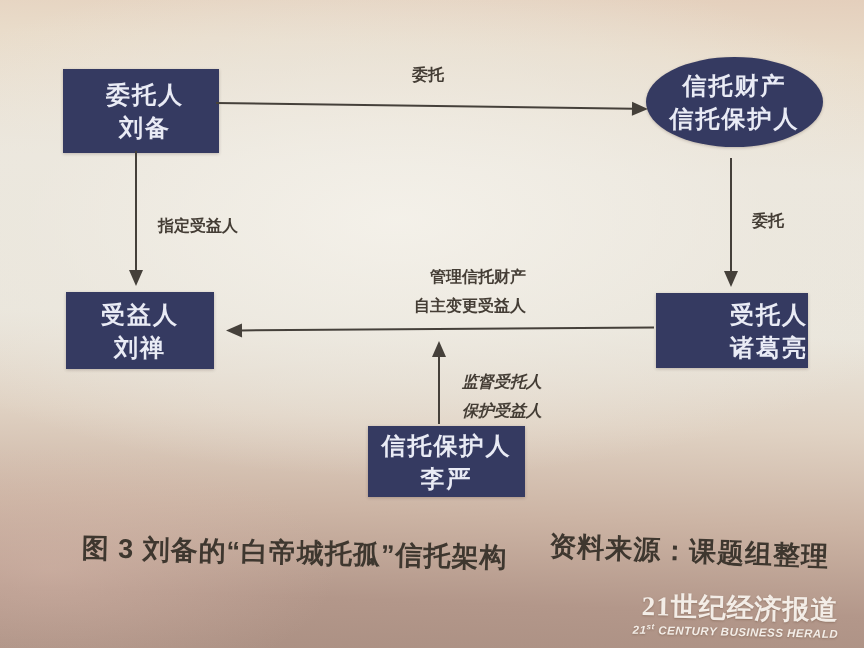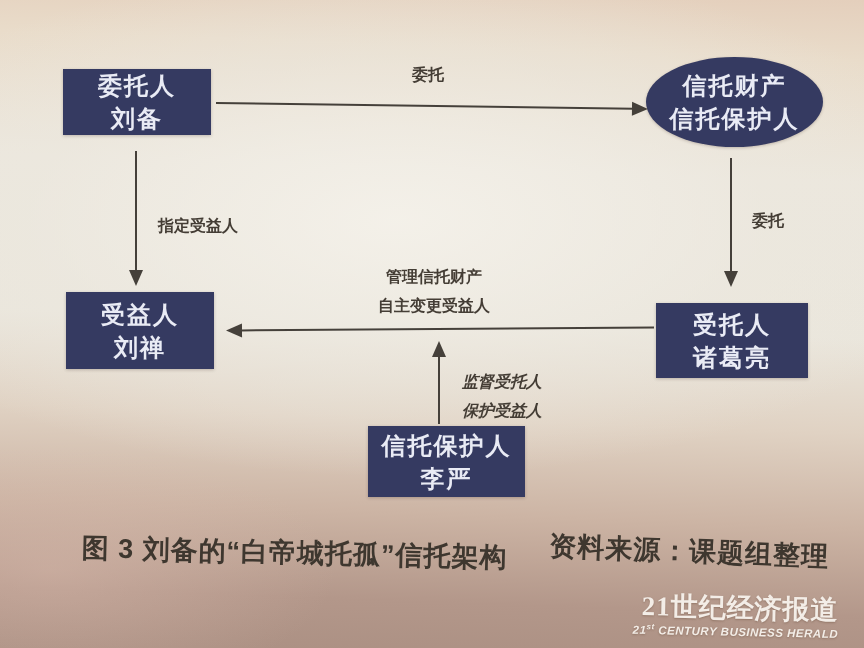--- a/index.html
+++ b/index.html
@@ -62,36 +62,36 @@
     font-style:italic;font-weight:bold;font-size:11.5px;
     letter-spacing:0.5px;line-height:14px;
   }
   .wm-en sup{font-size:8px;}
 </style>
 </head>
 <body>
 
 <div class="canvas">
 
-  <div class="node" style="left:63px;top:69px;width:148px;height:66px;">
+  <div class="node" style="left:63px;top:69px;width:148px;height:84px;padding-left:8px;">
     <div class="ln">委托人</div>
     <div class="ln">刘备</div>
   </div>
 
   <div class="node ellipse" style="left:646px;top:57px;width:177px;height:90px;align-items:center;">
     <div class="ln">信托财产</div>
     <div class="ln">信托保护人</div>
   </div>
 
   <div class="node" style="left:66px;top:292px;width:148px;height:77px;">
     <div class="ln">受益人</div>
     <div class="ln">刘禅</div>
   </div>
 
-  <div class="node" style="left:656px;top:303px;width:152px;height:75px;">
+  <div class="node" style="left:656px;top:293px;width:152px;height:75px;align-items:flex-end;">
     <div class="ln">受托人</div>
     <div class="ln">诸葛亮</div>
   </div>
 
   <div class="node" style="left:368px;top:426px;width:157px;height:71px;">
     <div class="ln">信托保护人</div>
     <div class="ln">李严</div>
   </div>
 
   <div class="arrow" style="left:216px;top:98px;width:432px;height:16px;transform:rotate(0.8deg);">
@@ -118,21 +118,21 @@
     <div class="ahead up" style="left:1px;top:0;"></div>
     <div class="aline" style="left:7px;top:14px;width:2px;height:69px;"></div>
   </div>
 
   <div class="elabel center" style="left:378px;top:60px;width:100px;">委托</div>
 
   <div class="elabel" style="left:158px;top:211px;">指定受益人</div>
 
   <div class="elabel" style="left:752px;top:206px;">委托</div>
 
-  <div class="elabel center" style="left:334px;top:262px;width:200px;">
+  <div class="elabel center" style="left:326px;top:262px;width:200px;text-align:right;">
     <div>管理信托财产</div>
     <div>自主变更受益人</div>
   </div>
 
   <div class="elabel" style="left:462px;top:367px;font-style:italic;">
     <div>监督受托人</div>
     <div>保护受益人</div>
   </div>
 
   <div class="caption" style="left:82px;top:530px;transform:rotate(1.3deg);transform-origin:left top;">图 3 刘备的“白帝城托孤”信托架构</div>

